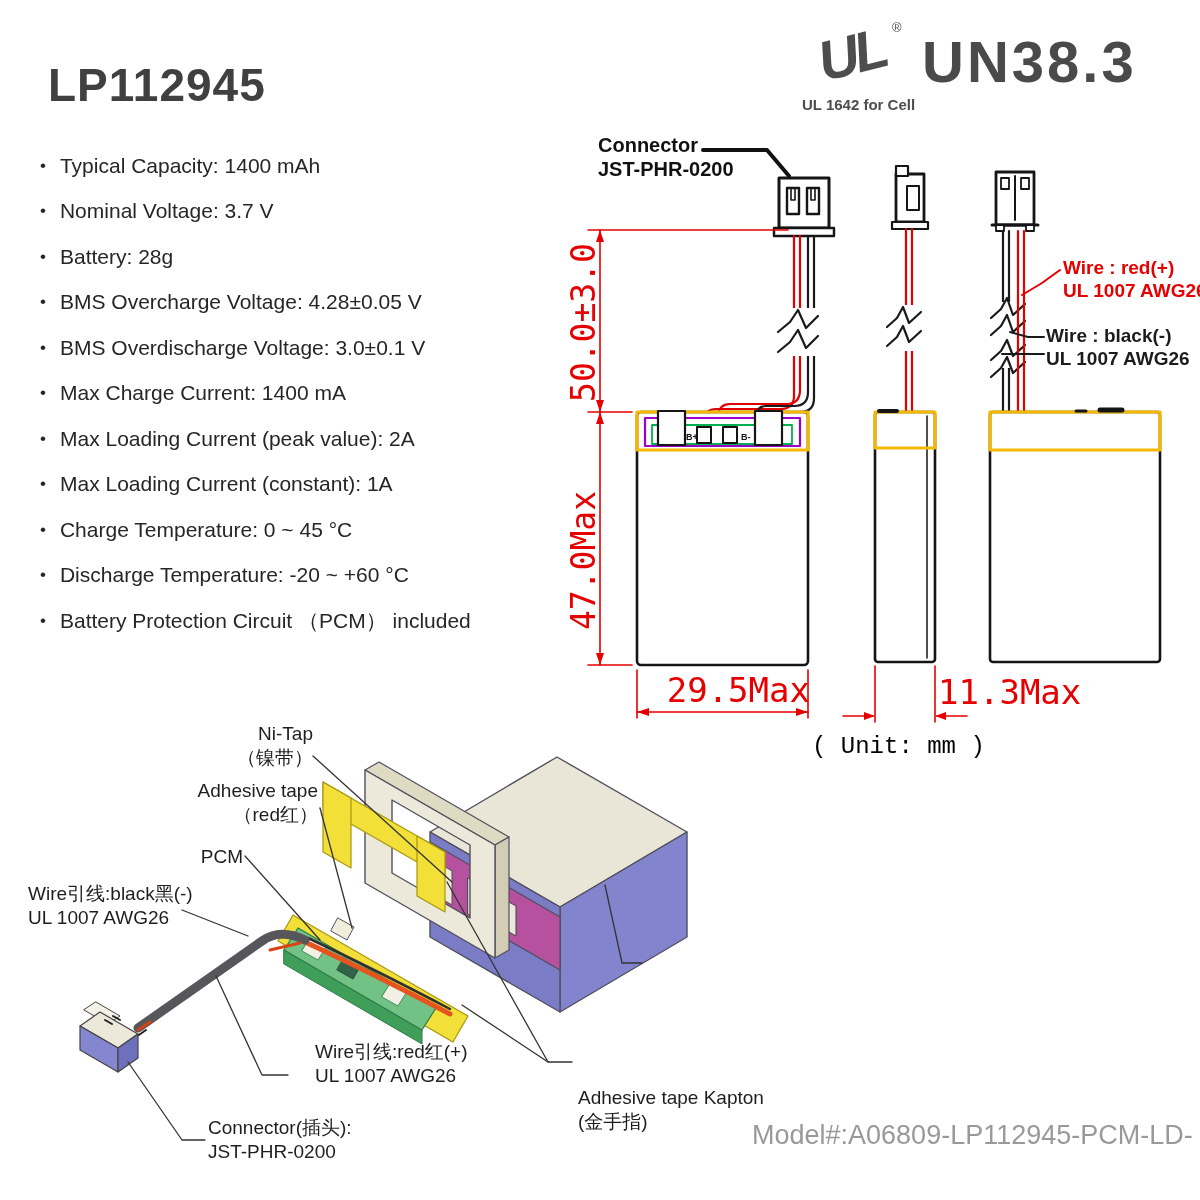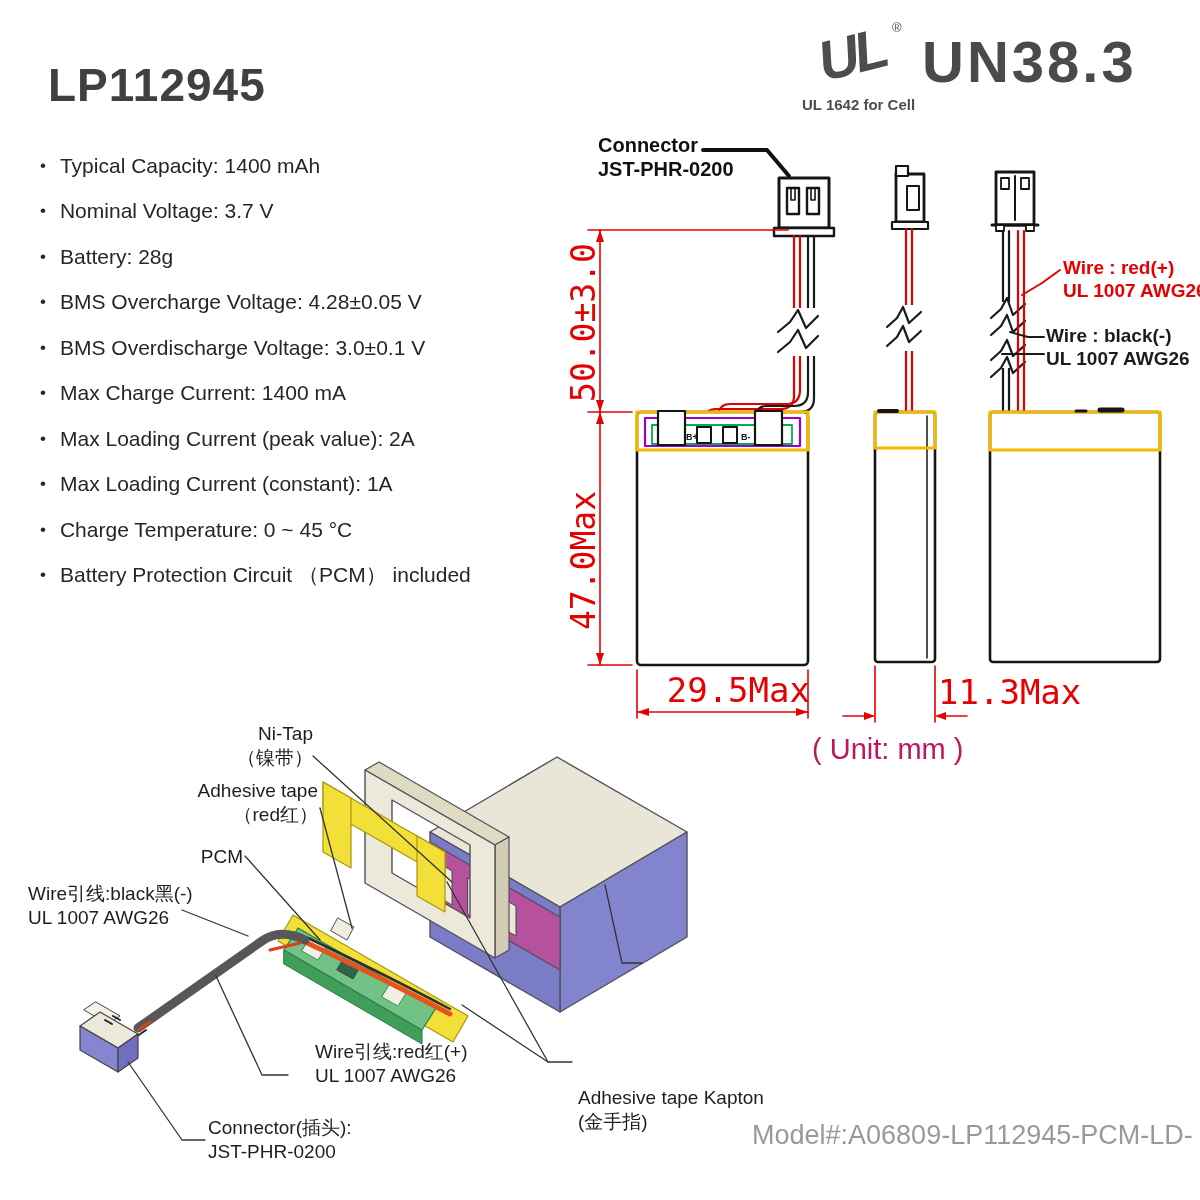--- a/index.html
+++ b/index.html
@@ -16,21 +16,21 @@
   #specs{left:36px;top:143px;width:520px;}
   .spec-row{position:relative;height:45.5px;font-size:21px;color:#262626;display:flex;align-items:center;}
   .spec-row::before{content:"•";margin:0 14px 0 4px;font-size:17px;color:#262626;}
   .dim-text{position:absolute;font-family:"DejaVu Sans Mono",monospace;color:#e60000;
             font-size:33px;white-space:nowrap;}
   .rot{transform:rotate(-90deg);transform-origin:center center;width:190px;text-align:center;}
   .wire-label{position:absolute;font-size:19px;font-weight:bold;line-height:23px;white-space:nowrap;}
   .label3d{position:absolute;font-size:19px;line-height:24px;color:#1e1e1e;white-space:nowrap;}
   .ra{text-align:right;}
   #connector-label{left:578px;top:133px;font-size:20px;font-weight:bold;line-height:24px;color:#111;margin-left:20px;}
-  #unit-note{left:812px;top:733px;font-size:29px;color:#be185d;font-family:Liberation Sans, sans-serif;}
+  #unit-note{left:812px;top:733px;font-size:24px;color:#000000;font-family:Liberation Mono, monospace;}
   #model-number{left:752px;top:1120px;font-size:27px;color:#97999b;}
   svg{position:absolute;overflow:visible;}
   .lbl-line{display:block;}
 </style>
 </head>
 <body>
 
 <div id="page">
 
   <div id="title" class="abs">LP112945</div>
@@ -45,20 +45,21 @@
   <div id="specs" class="abs">
     <div class="spec-row">Typical Capacity: 1400 mAh</div>
     <div class="spec-row">Nominal Voltage: 3.7 V</div>
     <div class="spec-row">Battery: 28g</div>
     <div class="spec-row">BMS Overcharge Voltage: 4.28±0.05 V</div>
     <div class="spec-row">BMS Overdischarge Voltage: 3.0±0.1 V</div>
     <div class="spec-row">Max Charge Current: 1400 mA</div>
     <div class="spec-row">Max Loading Current (peak value): 2A</div>
     <div class="spec-row">Max Loading Current (constant): 1A</div>
     <div class="spec-row">Charge Temperature: 0 ~ 45 °C</div>
+    <div class="spec-row">Discharge Temperature: -20 ~ +60 °C</div>
     <div class="spec-row">Battery Protection Circuit （PCM） included</div>
   </div>
 
   <svg style="left:555px;top:130px;" width="645" height="660" viewBox="555 130 645 660" stroke-linejoin="round" stroke-linecap="round" fill="none">
 
     <polyline points="703,150 767,150 789,176" stroke="#111" stroke-width="4"></polyline>
 
     <g>
 
       <rect x="779" y="178" width="50" height="50" stroke="#151515" stroke-width="3" fill="#fff"></rect>

